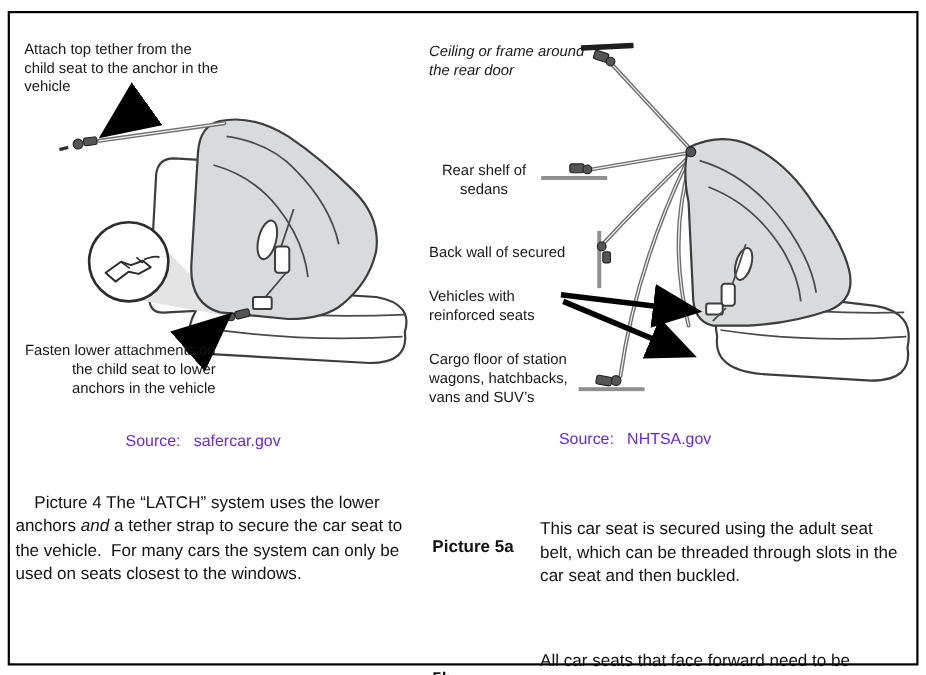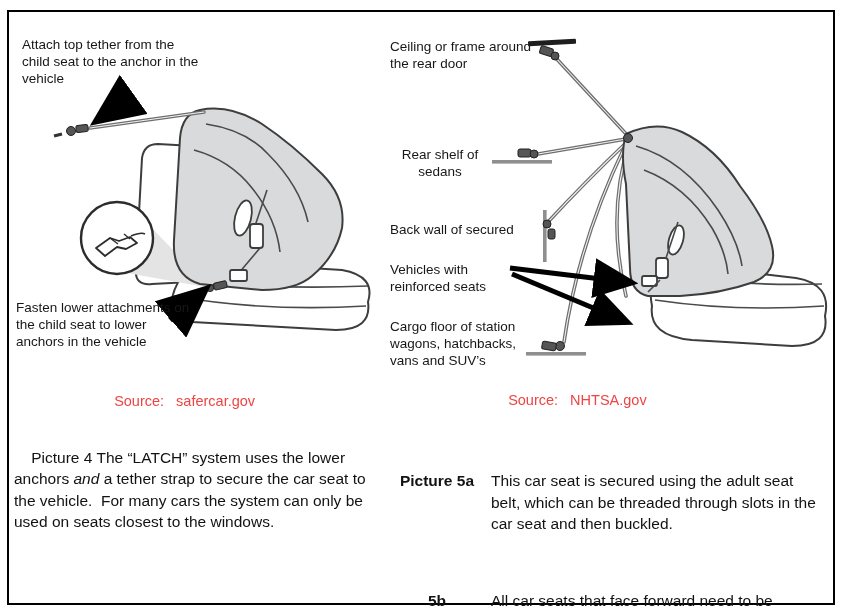--- a/index.html
+++ b/index.html
@@ -8,32 +8,33 @@
     font-family:"Liberation Sans", sans-serif;color:#1b1b1b;overflow:hidden;
   }
   #frame{
     position:absolute;left:7px;top:10px;right:7px;bottom:9px;
     border:2.5px solid #000;pointer-events:none;
   }
   .illus-label{
     position:absolute;font-size:13.5px;line-height:17px;color:#171717;
   }
   .source-line{
-    position:absolute;font-size:14.5px;color:#ef4444;white-space:pre;text-align:center;
+    position:absolute;font-size:14.5px;color:#6d28d9;white-space:pre;text-align:center;
   }
   .source-line .src-val{margin-left:12px;}
   .caption{
     position:absolute;font-size:15.5px;line-height:21.5px;color:#121212;
     white-space:pre-wrap;
   }
   .caption b{font-weight:normal;}
   .cap-row{display:flex;margin-bottom:12px;}
   .cap-label{
-    flex:0 0 88px;text-align:center;font-weight:bold;padding-right:10px;
+    flex:0 0 88px;text-align:left;font-weight:bold;padding-right:10px;
     white-space:nowrap;
+    margin-top:17px;
   }
   .cap-text{flex:1;}
   svg{position:absolute;overflow:visible;}
   .strap{stroke:#6e6e6e;stroke-width:3.6;fill:none;stroke-linecap:round;}
   .strapcore{stroke:#f2f2f2;stroke-width:1.1;fill:none;stroke-linecap:round;}
   .outline{fill:#ffffff;stroke:#3d3d3d;stroke-width:2;stroke-linejoin:round;}
   .gray{fill:var(--seat-gray,#d8dadb);stroke:#3d3d3d;stroke-width:2;stroke-linejoin:round;}
   .contour{fill:none;stroke:#4a4a4a;stroke-width:1.6;}
   .hw{fill:#555;stroke:#222;stroke-width:1;}
   .bigarrow{stroke:#000;stroke-width:6;fill:none;}
@@ -99,31 +100,31 @@
       </g>
     </g>
 
     <g>
       <circle class="hw" cx="186" cy="198" r="3.6"></circle>
       <rect class="hw" x="190" y="192" width="13" height="7" rx="2" transform="rotate(-14 196 196)"></rect>
     </g>
     <line x1="146" y1="230" x2="176" y2="204" class="bigarrow" marker-end="url(#ah)"></line>
   </svg>
 
-  <div class="illus-label" style="left:16px;top:299px;width:180px;">Fasten lower attachments on the child seat to lower anchors in the vehicle</div>
+  <div class="illus-label" style="left:16px;top:310px;width:180px;text-align:right;">Fasten lower attachments on the child seat to lower anchors in the vehicle</div>
 
   <div class="source-line" style="left:98px;top:377px;">
     <span>Source:</span><span class="src-val">safercar.gov</span>
   </div>
 
   <div class="caption" style="left:14px;top:425px;width:358px;">
     <b>Picture 4</b><span> The “LATCH” system uses the lower anchors </span><i>and</i><span> a tether strap to secure the car seat to the vehicle.  For many cars the system can only be used on seats closest to the windows.</span>
   </div>
 
-  <div class="illus-label" style="left:390px;top:38px;width:142px;">Ceiling or frame around the rear door</div>
+  <div class="illus-label" style="left:390px;top:38px;width:142px;font-style:italic;">Ceiling or frame around the rear door</div>
   <div class="illus-label" style="left:390px;top:146px;width:100px;text-align:center;">Rear shelf of sedans</div>
   <div class="illus-label" style="left:390px;top:221px;width:180px;">Back wall of secured</div>
   <div class="illus-label" style="left:390px;top:261px;width:110px;">Vehicles with reinforced seats</div>
   <div class="illus-label" style="left:390px;top:318px;width:148px;">Cargo floor of station wagons, hatchbacks, vans and SUV’s</div>
 
   <svg width="352" height="362" viewBox="0 0 352 362" style="left:480px;top:14px;">
     <defs>
       <marker id="ah2" markerWidth="9" markerHeight="8" refX="6.5" refY="4" orient="auto">
         <polygon points="0,0 9,4 0,8" fill="#000"></polygon>
       </marker>

